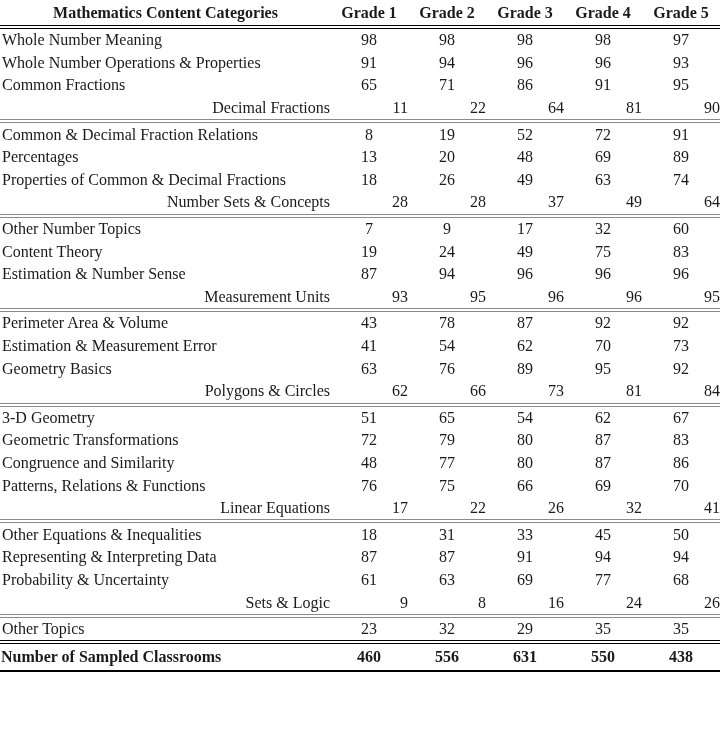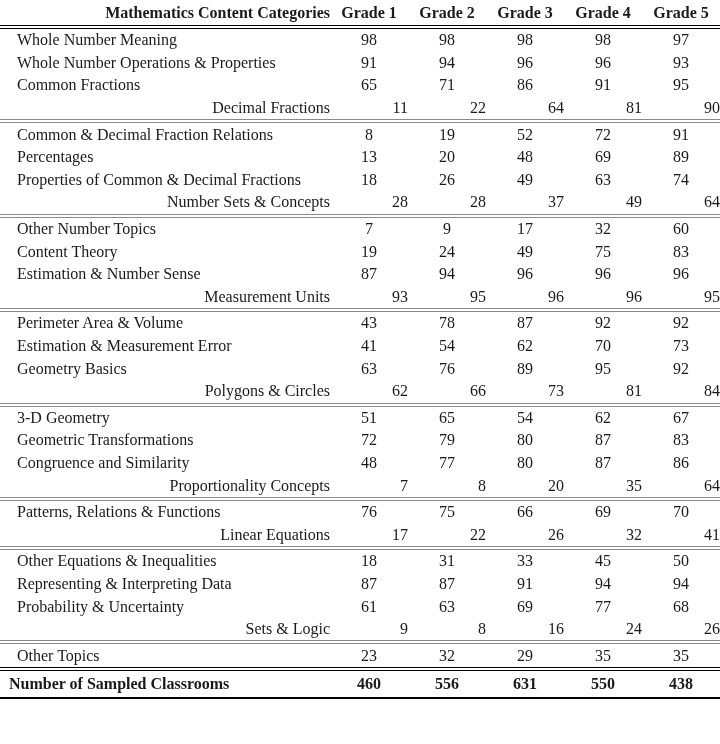--- a/index.html
+++ b/index.html
@@ -28,43 +28,43 @@
     overflow: hidden;
     font-size: 16px;
     line-height: 1;
   }
   thead th {
     height: 25px;
     font-weight: bold;
     border-bottom: 4px double #000000;
   }
   thead th.cat {
-    text-align: right;
+    text-align: center;
     padding-left: 1px;
   }
   thead th.val { text-align: center; }
   tbody td { height: 22.6px; }
   tbody td.cat {
     text-align: left;
-    padding-left: 17px;
+    padding-left: 2px;
   }
   tbody td.val { text-align: center; }
   tbody tr.group-end td {
     border-bottom: 4px double #8a8a8a;
     text-align: right;
   }
   tfoot td {
     height: 26px;
     font-weight: bold;
     border-top: 4px double #000000;
     border-bottom: 2px solid #000000;
   }
   tfoot td.cat {
     text-align: left;
-    padding-left: 9px;
+    padding-left: 1px;
   }
   tfoot td.val { text-align: center; }
 </style>
 </head>
 <body>
 
 <table class="content-table">
   <colgroup>
     <col class="c-cat">
     <col class="c-val">
@@ -228,28 +228,20 @@
         <td class="val">87</td>
         <td class="val">83</td>
       </tr>
       <tr>
         <td class="cat">Congruence and Similarity</td>
         <td class="val">48</td>
         <td class="val">77</td>
         <td class="val">80</td>
         <td class="val">87</td>
         <td class="val">86</td>
-      </tr>
-      <tr class="group-end">
-        <td class="cat">Proportionality Concepts</td>
-        <td class="val">7</td>
-        <td class="val">8</td>
-        <td class="val">20</td>
-        <td class="val">35</td>
-        <td class="val">64</td>
       </tr>
       <tr>
         <td class="cat">Patterns, Relations &amp; Functions</td>
         <td class="val">76</td>
         <td class="val">75</td>
         <td class="val">66</td>
         <td class="val">69</td>
         <td class="val">70</td>
       </tr>
       <tr class="group-end">

